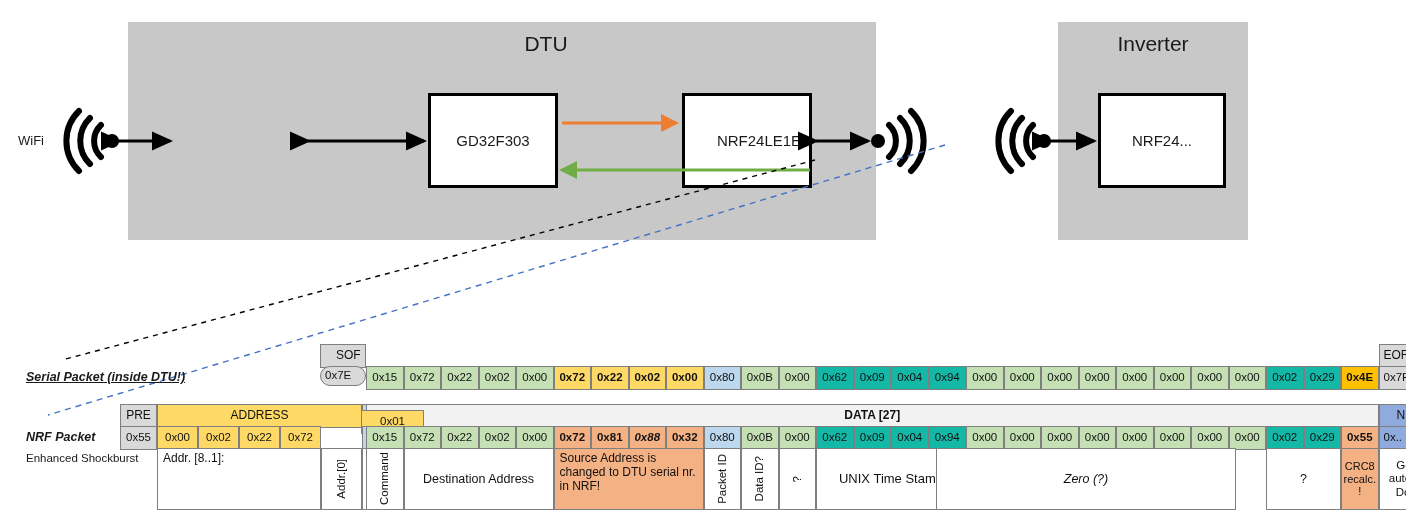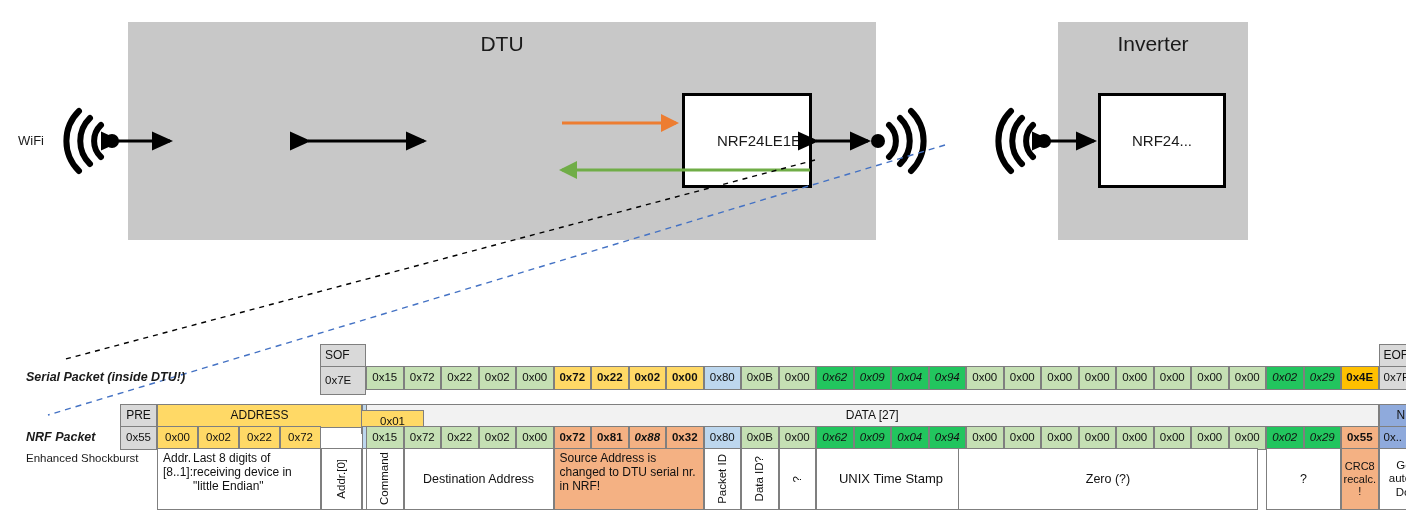--- a/index.html
+++ b/index.html
@@ -22,44 +22,45 @@
   .row-sublabel{position:absolute;font-size:11.5px;color:#1a1a1a;}
 
   .cell{position:absolute;box-sizing:border-box;border:1px solid #7f7f7f;
         display:flex;align-items:center;justify-content:center;
         font-size:11.5px;color:#111;overflow:hidden;line-height:1.15;}
   .cell.b{font-weight:bold;}
   .hdr{font-size:12px;}
   .vert{writing-mode:vertical-rl;transform:rotate(180deg);}
 
   .grey{background:#d9d9d9;}
-  .grey2{background:#22c55e;font-style:italic;}
+  .grey2{background:#14b8a6;}
   .green{background:#c5e0b4;}
   .yellow{background:#ffd966;}
   .blue{background:#bdd7ee;}
   .blue2{background:#8faadc;}
   .salmon{background:#f4b183;}
   .orange{background:#ffc000;}
   .white{background:#ffffff;}
-  .light{background:#f2f2f2;}
+  .light{background:#f2f2f2;font-weight:bold;}
   .nobg{background:transparent;border:none;}
 </style>
 </head>
 <body>
 
 <div id="diagram">
 
   <div class="encl" style="left:128px;top:22px;width:748px;height:218px;">
-    <div class="encl-title" style="top:10px;">DTU</div>
+    <div class="encl-title" style="top:10px;padding-left:44px;">DTU</div>
   </div>
 
   <div class="encl" style="left:1058px;top:22px;width:190px;height:218px;">
     <div class="encl-title" style="top:10px;">Inverter</div>
   </div>
 
+  <div class="chip" style="left:428px;top:93px;width:130px;height:95px;">GD32F303</div>
   <div class="chip" style="left:682px;top:93px;width:130px;height:95px;padding-left:24px;">NRF24LE1E</div>
   <div class="chip" style="left:1098px;top:93px;width:128px;height:95px;">NRF24...</div>
 
   <div class="wifi-label" style="left:18px;top:133px;">WiFi</div>
 
   <svg width="1406" height="280" style="position:absolute;left:0;top:0;">
     <defs>
       <marker id="ah" markerWidth="7" markerHeight="7" refX="6" refY="3.2" orient="auto" markerUnits="strokeWidth">
         <path d="M0,0 L7,3.2 L0,6.4 z" fill="#000"></path>
       </marker>
@@ -105,27 +106,27 @@
     <line x1="1050" y1="141" x2="1094" y2="141" stroke="#000" stroke-width="3" marker-end="url(#ah)" marker-start="url(#ahL)"></line>
   </svg>
 </div>
 
 <svg width="1406" height="523" style="position:absolute;left:0;top:0;pointer-events:none;">
   <line x1="945" y1="145" x2="48" y2="415" stroke="#4472c4" stroke-width="1.4" stroke-dasharray="6,5"></line>
   <line x1="815" y1="160" x2="62" y2="360" stroke="#000" stroke-width="1.4" stroke-dasharray="5,5"></line>
 </svg>
 
 <div id="packets">
-  <div class="row-label" style="left:26px;top:40px;width:280px;">Serial Packet (inside DTU!)</div>
+  <div class="row-label" style="left:26px;top:40px;width:280px;text-decoration:underline;">Serial Packet (inside DTU!)</div>
   <div class="row-label" style="left:26px;top:100px;width:280px;">NRF Packet</div>
   <div class="row-sublabel" style="left:26px;top:122px;width:280px;">Enhanced Shockburst</div>
 
   <div id="serial-layer">
-      <div class="cell grey hdr" style="left: 320px; top: 14px; width: 46px; height: 24px; justify-content: flex-start; padding-left: 4px;">SOF</div>
-      <div class="cell grey" style="left: 320px; top: 36px; width: 46px; height: 29px; justify-content: flex-start; padding-left: 4px;">0x7E</div>
+      <div class="cell grey hdr" style="left: 320px; top: 14px; width: 46px; height: 24px; justify-content: flex-start; padding-left: 15px;">SOF</div>
+      <div class="cell grey" style="left: 320px; top: 36px; width: 46px; height: 20px; justify-content: flex-start; padding-left: 4px; border-radius: 10px;">0x7E</div>
       <div class="cell nobg" style="left: 366px; top: 14px; width: 1012.5px; height: 24px;"></div>
       <div class="cell green" style="left: 366px; top: 36px; width: 37.5px; height: 24px;">0x15</div>
       <div class="cell green" style="left: 403.5px; top: 36px; width: 37.5px; height: 24px;">0x72</div>
       <div class="cell green" style="left: 441px; top: 36px; width: 37.5px; height: 24px;">0x22</div>
       <div class="cell green" style="left: 478.5px; top: 36px; width: 37.5px; height: 24px;">0x02</div>
       <div class="cell green" style="left: 516px; top: 36px; width: 37.5px; height: 24px;">0x00</div>
       <div class="cell yellow b" style="left: 553.5px; top: 36px; width: 37.5px; height: 24px;">0x72</div>
       <div class="cell yellow b" style="left: 591px; top: 36px; width: 37.5px; height: 24px;">0x22</div>
       <div class="cell yellow b" style="left: 628.5px; top: 36px; width: 37.5px; height: 24px;">0x02</div>
       <div class="cell yellow b" style="left: 666px; top: 36px; width: 37.5px; height: 24px;">0x00</div>
@@ -186,21 +187,20 @@
       <div class="cell green" style="left: 1116px; top: 96px; width: 37.5px; height: 24px;">0x00</div>
       <div class="cell green" style="left: 1153.5px; top: 96px; width: 37.5px; height: 24px;">0x00</div>
       <div class="cell green" style="left: 1191px; top: 96px; width: 37.5px; height: 24px;">0x00</div>
       <div class="cell green" style="left: 1228.5px; top: 96px; width: 37.5px; height: 24px;">0x00</div>
       <div class="cell grey2" style="left: 1266px; top: 96px; width: 37.5px; height: 24px;">0x02</div>
       <div class="cell grey2" style="left: 1303.5px; top: 96px; width: 37.5px; height: 24px;">0x29</div>
       <div class="cell salmon b" style="left: 1341px; top: 96px; width: 37.5px; height: 24px;">0x55</div>
       <div class="cell blue2" style="left: 1378.5px; top: 96px; width: 45px; height: 24px; justify-content: flex-start; padding-left: 4px;">0x..</div>
       <div class="cell white" style="left: 157px; top: 118px; width: 164px; height: 62px; align-items: flex-start; justify-content: flex-start; padding: 3px 5px; text-align: left; font-size: 12px;">
         <div>Addr. [8..1]:</div>
-        <div>Last 8 digits of receiving device in "little Endian"</div>
       </div>
       <div class="cell white" style="left: 321px; top: 118px; width: 41px; height: 62px;">
         <span class="vert">Addr.[0]</span>
       </div>
       <div class="cell white" style="left: 362px; top: 118px; width: 46px; height: 62px; flex-direction: row; align-items: center; justify-content: center; gap: 1px; font-size: 10.5px;">
         <span class="vert">9 Bit!</span>
         <span class="vert">Inc. Packet</span>
         <span class="vert">Length</span>
       </div>
       <div class="cell white" style="left: 366px; top: 118px; width: 37.5px; height: 62px;">
@@ -211,18 +211,18 @@
       <div class="cell white" style="left: 703.5px; top: 118px; width: 37.5px; height: 62px;">
         <span class="vert">Packet ID</span>
       </div>
       <div class="cell white" style="left: 741px; top: 118px; width: 37.5px; height: 62px;">
         <span class="vert">Data ID?</span>
       </div>
       <div class="cell white" style="left: 778.5px; top: 118px; width: 37.5px; height: 62px;">
         <span class="vert">?</span>
       </div>
       <div class="cell white" style="left: 816px; top: 118px; width: 150px; height: 62px; font-size: 13px;">UNIX Time Stamp</div>
-      <div class="cell white" style="left: 958px; top: 118px; width: 300px; height: 62px; font-size: 12.5px;">Zero (?)</div>
+      <div class="cell white" style="left: 936px; top: 118px; width: 300px; height: 62px; font-size: 12.5px; font-style: italic;">Zero (?)</div>
       <div class="cell white" style="left: 1266px; top: 118px; width: 75px; height: 62px; font-size: 12.5px;">?</div>
       <div class="cell salmon" style="left: 1341px; top: 118px; width: 37.5px; height: 62px; font-size: 11px; text-align: center;">CRC8 recalc. !</div>
       <div class="cell white" style="left: 1378.5px; top: 118px; width: 90px; height: 62px; font-size: 11.5px; text-align: center;">Generated automatically. Dont Care!</div>
     </div>
 </div>
 
 </body></html>

